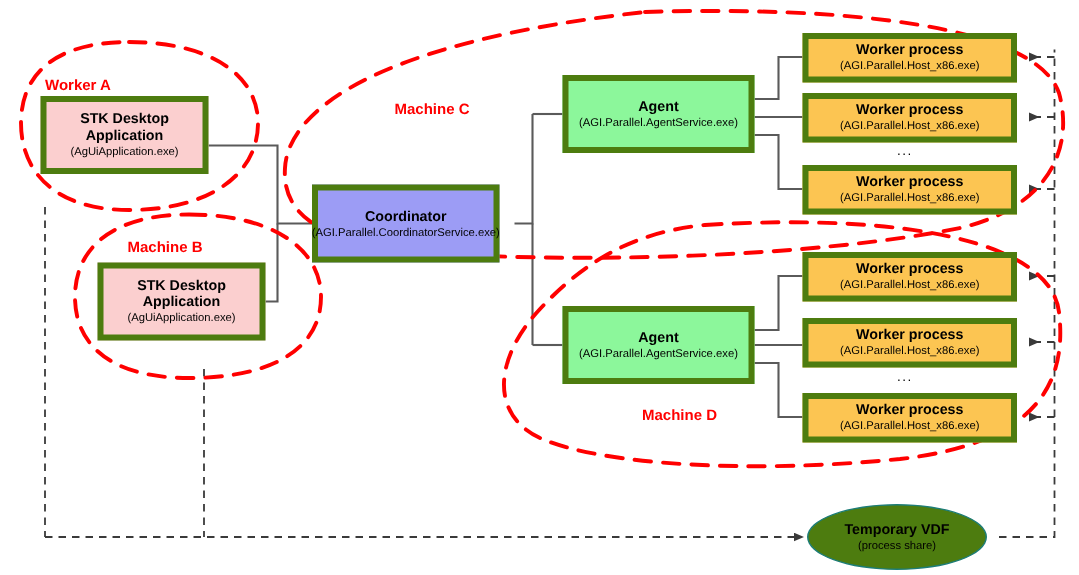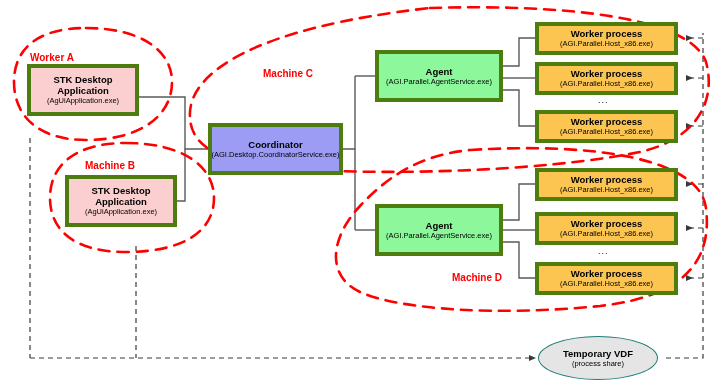--- a/index.html
+++ b/index.html
@@ -68,21 +68,21 @@
     font-size: 9px;
     color: #000000;
     letter-spacing: 1px;
     z-index: 5;
   }
   .vdf-node {
     position: absolute;
     box-sizing: border-box;
     border: 1px solid #1d7d77;
     border-radius: 50%;
-    background: #e5e5e5;
+    background: #4d7c0f;
     display: flex;
     flex-direction: column;
     align-items: center;
     justify-content: center;
     text-align: center;
     z-index: 5;
   }
   .vdf-node .title {
     font-weight: bold;
     font-size: 9.5px;
@@ -175,23 +175,23 @@
   <div class="node node-stk" style="left:27px; top:64px; width:112px; height:52px;">
     <div class="title">STK Desktop Application</div>
     <div class="sub">(AgUiApplication.exe)</div>
   </div>
 
   <div class="node node-stk" style="left:65px; top:175px; width:112px; height:52px;">
     <div class="title">STK Desktop Application</div>
     <div class="sub">(AgUiApplication.exe)</div>
   </div>
 
-  <div class="node node-coordinator" style="left:208px; top:123px; width:135px; height:52px;">
+  <div class="node node-coordinator" style="left:208px; top:123px; width:125px; height:52px;">
     <div class="title">Coordinator</div>
-    <div class="sub">(AGI.Desktop.CoordinatorService.exe)</div>
+    <div class="sub">(AGI.Parallel.CoordinatorService.exe)</div>
   </div>
 
   <div class="node node-agent" style="left:375px; top:50px; width:128px; height:52px;">
     <div class="title">Agent</div>
     <div class="sub">(AGI.Parallel.AgentService.exe)</div>
   </div>
 
   <div class="node node-agent" style="left:375px; top:204px; width:128px; height:52px;">
     <div class="title">Agent</div>
     <div class="sub">(AGI.Parallel.AgentService.exe)</div>
@@ -232,15 +232,15 @@
   </div>
 
   <div class="vdf-node" style="left:538px; top:336px; width:120px; height:44px;">
     <div class="title">Temporary VDF</div>
     <div class="sub">(process share)</div>
   </div>
 
   <div class="machine-label" style="left:30px; top:52px;">Worker A</div>
   <div class="machine-label" style="left:68px; top:160px;padding-left:17px;">Machine B</div>
   <div class="machine-label" style="left:263px; top:68px;">Machine C</div>
-  <div class="machine-label" style="left:428px; top:272px;margin-left:24px;">Machine D</div>
+  <div class="machine-label" style="left:428px; top:272px;">Machine D</div>
 
 </div>
 
 </body></html>

